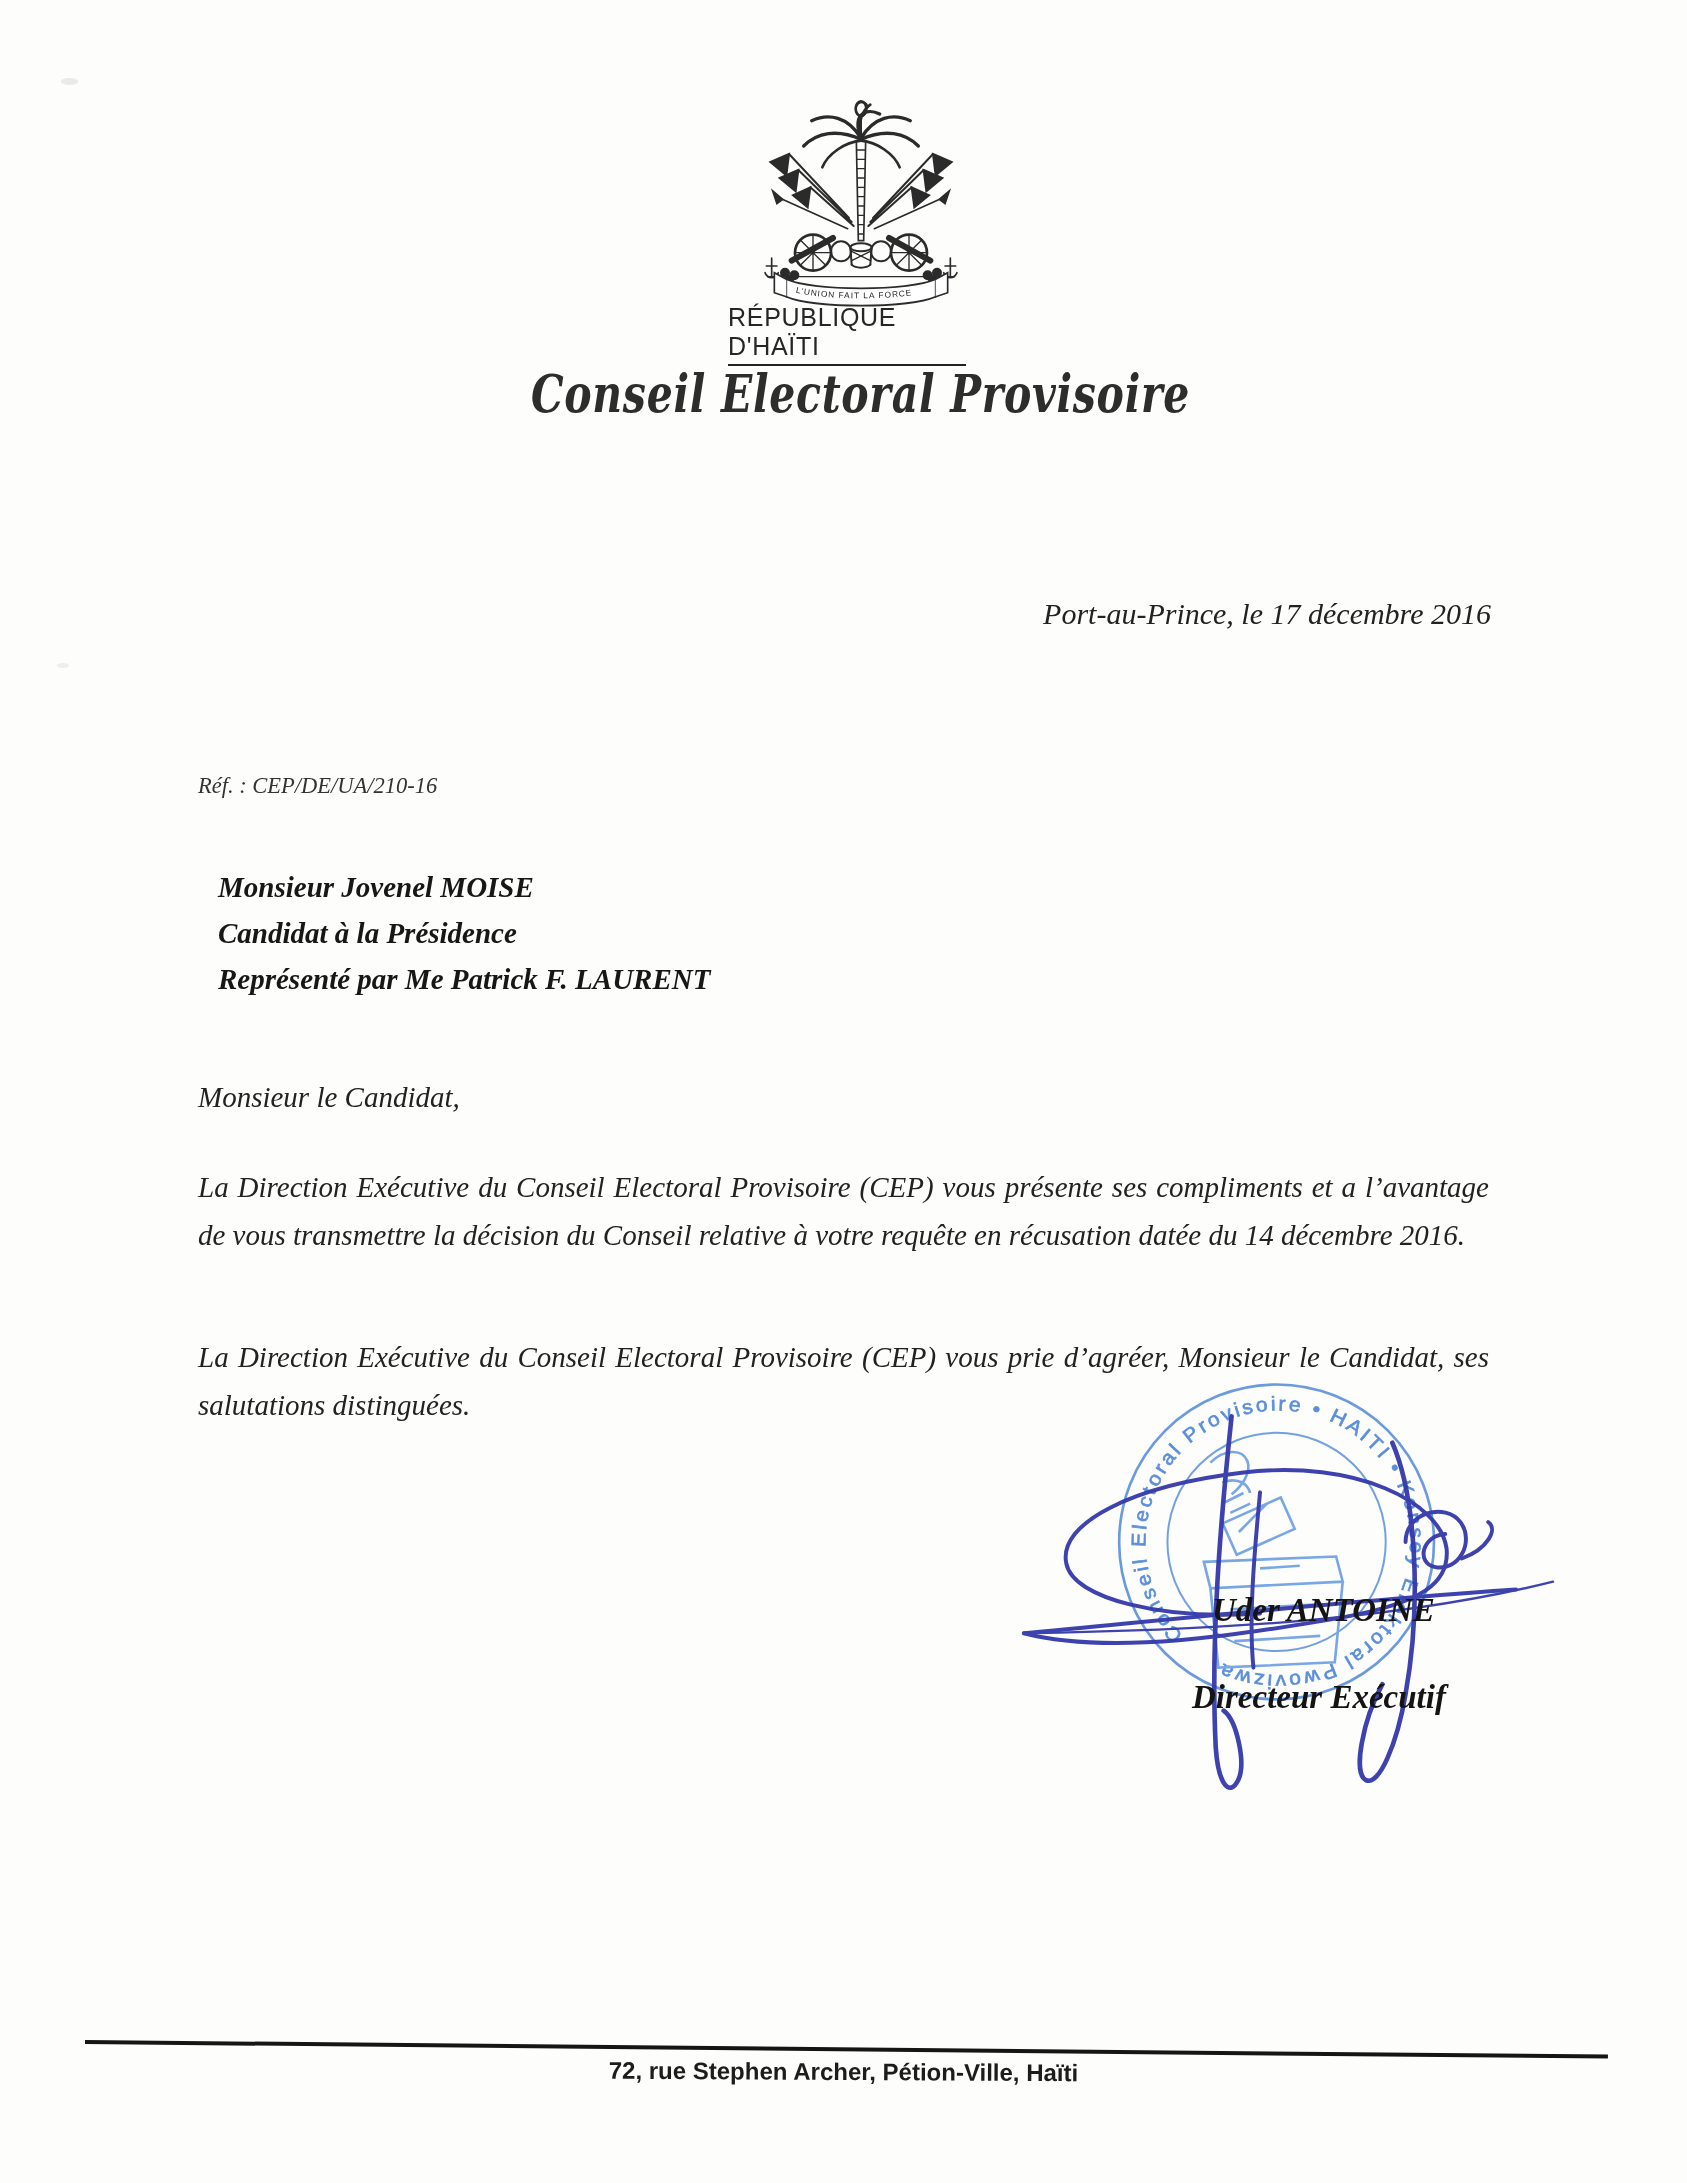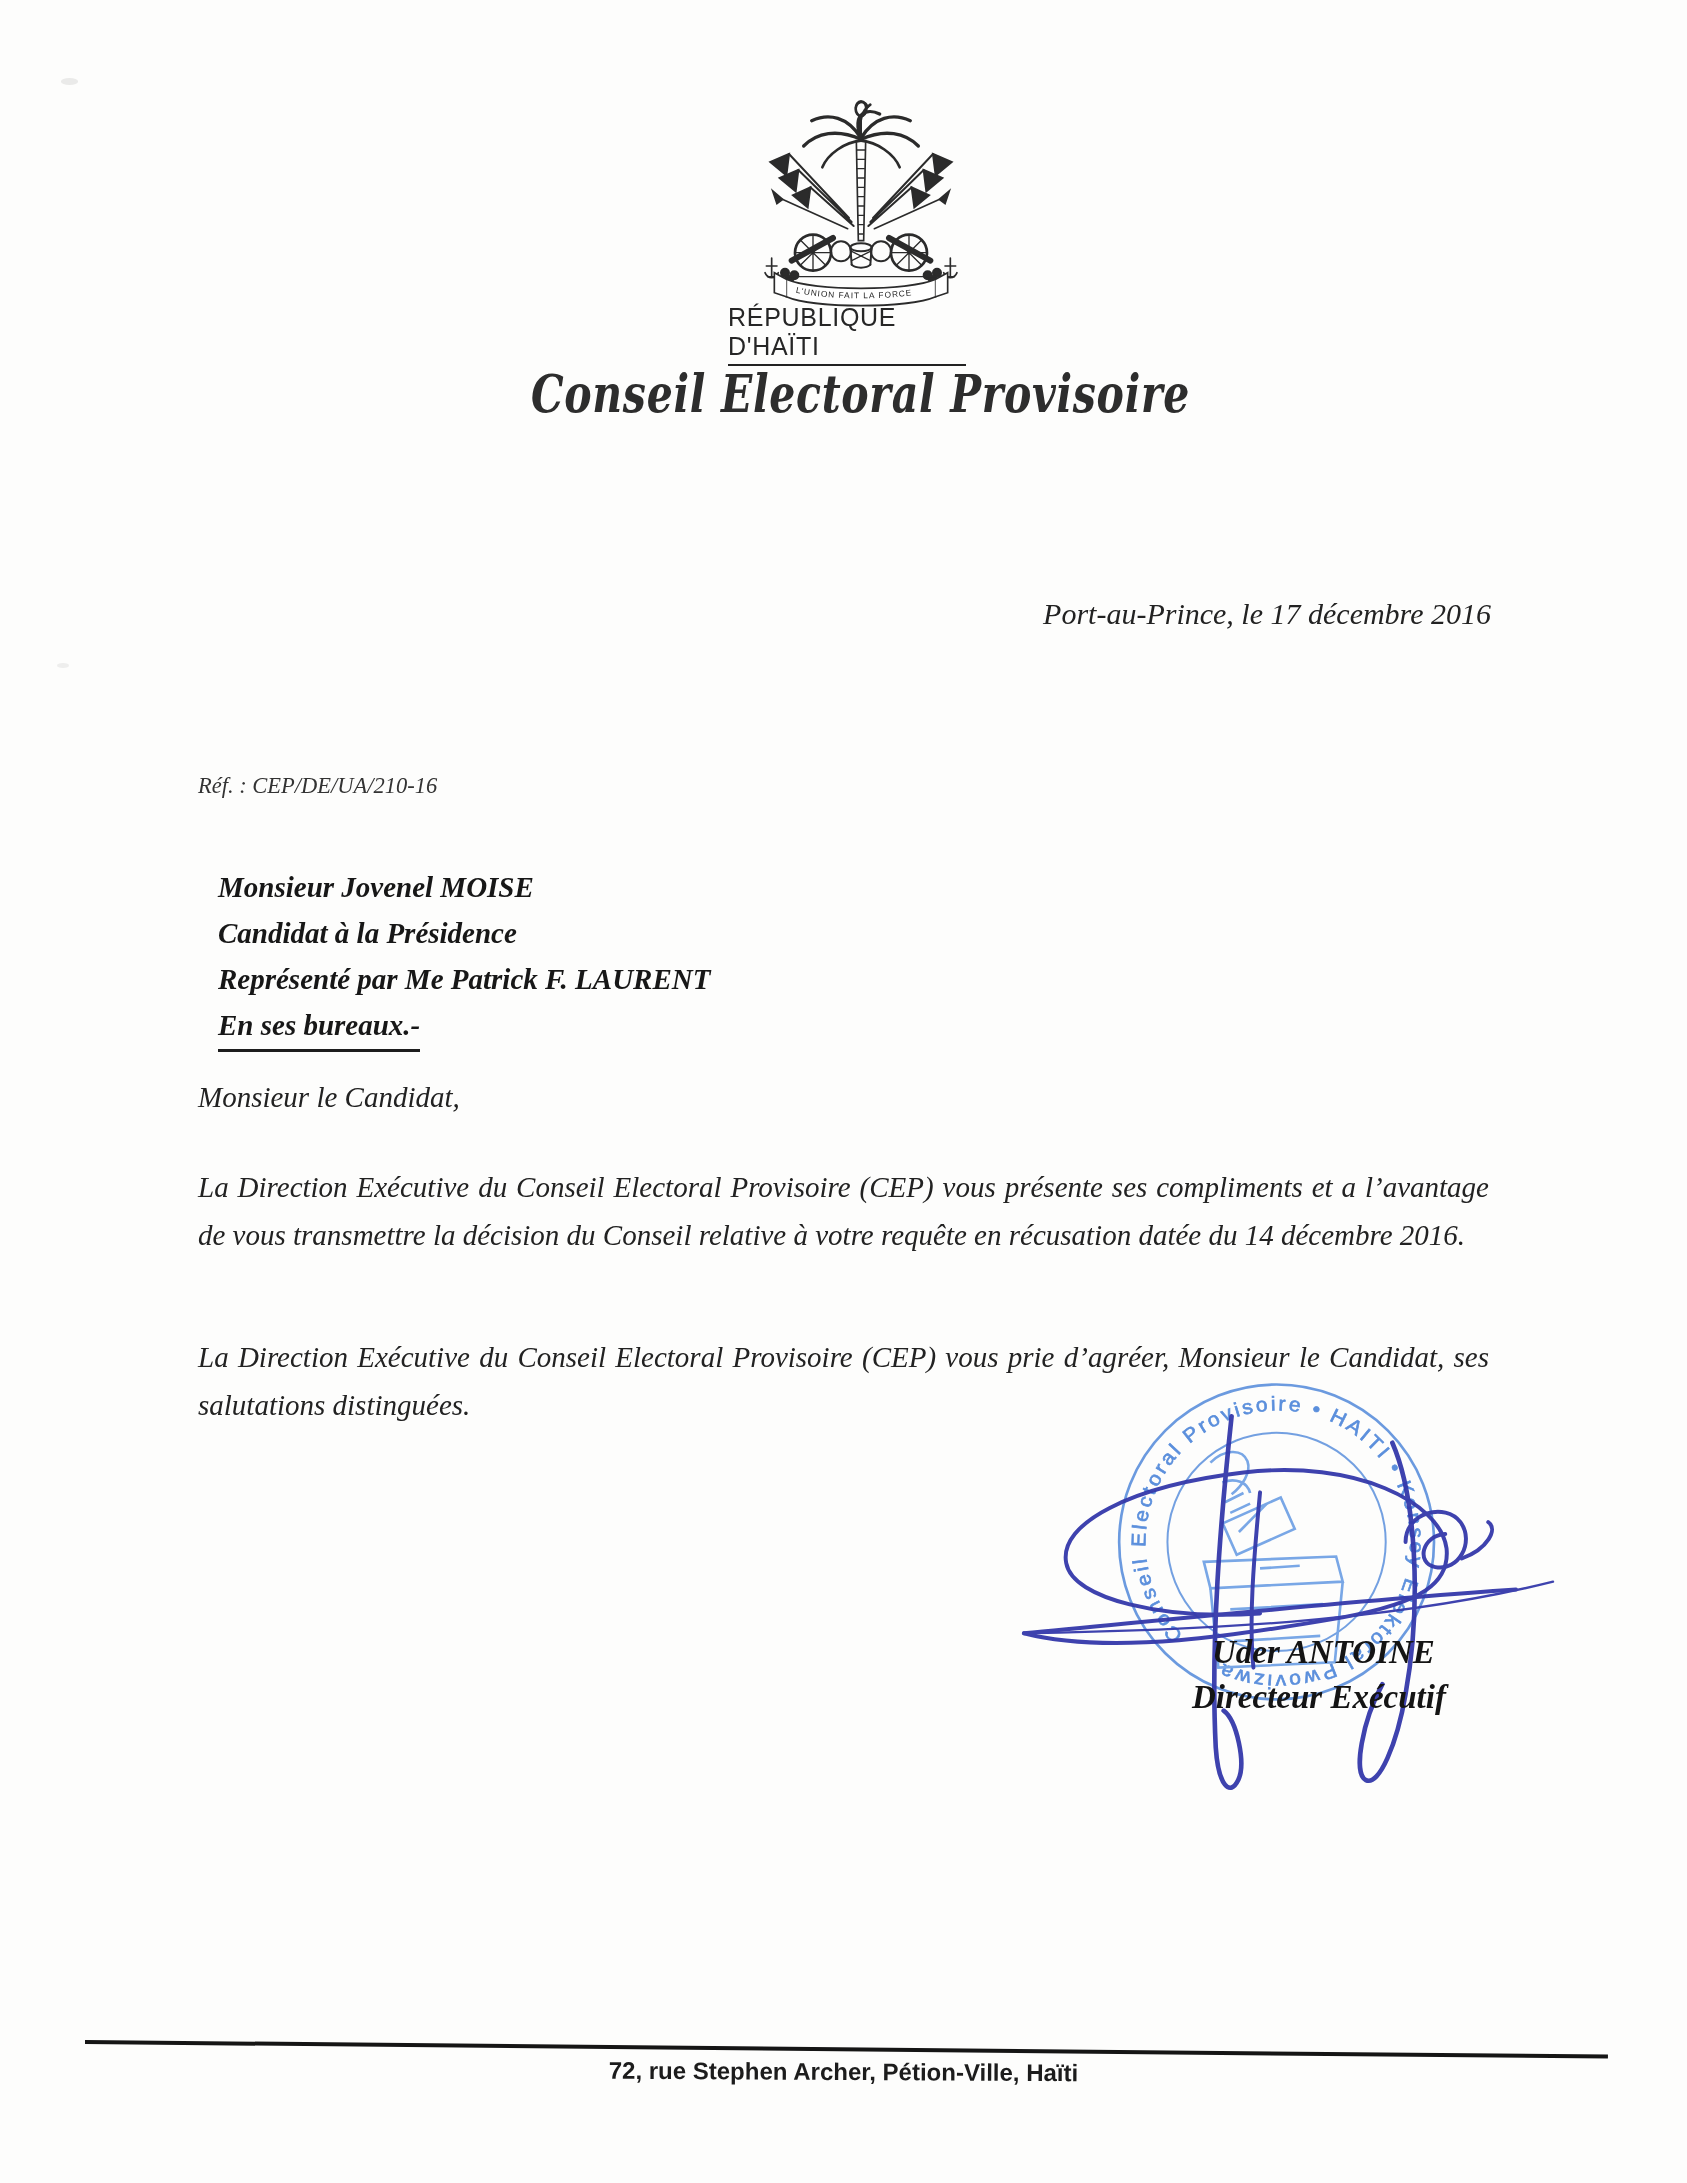--- a/index.html
+++ b/index.html
@@ -55,21 +55,21 @@
   }
   #para1{top:1163px;}
   #para2{top:1325px;margin-top:8px;}
   
   .sig-svg{position:absolute;left:463px;top:1350px;width:1098px;height:503px;}
   .sig-name,.sig-title{
     position:absolute;
     font-size:33px;font-weight:bold;font-style:italic;color:#141414;
     white-space:nowrap;
   }
-  .sig-name{left:1212px;top:1634px;}
+  .sig-name{left:1212px;top:1592px;}
   .sig-title{left:1192px;top:1679px;}
   
   .footer-rule{
     position:absolute;left:85px;top:2040px;width:1523px;height:4px;
     background:#151515;border:0;
     transform:rotate(0.55deg);transform-origin:left center;
   }
   .footer-address{
     position:absolute;left:0;top:2058px;width:1687px;
     text-align:center;
@@ -162,21 +162,20 @@
 </div>
 
 <div class="dateline">Port-au-Prince, le 17 décembre 2016</div>
 
 <div class="refline">Réf. : CEP/DE/UA/210-16</div>
 
 <div class="recipient">
   <div>Monsieur Jovenel MOISE</div>
   <div>Candidat à la Présidence</div>
   <div>Représenté par Me Patrick F. LAURENT</div>
-  <div><span class="ul">En ses bureaux.-</span></div>
 </div>
 
 <div class="salutation">Monsieur le Candidat,</div>
 
 <p class="para" id="para1">La Direction Exécutive du Conseil Electoral Provisoire (CEP) vous présente ses compliments et a l’avantage de vous transmettre la décision du Conseil relative à votre requête en récusation datée du 14 décembre 2016.</p>
 <p class="para" id="para2">La Direction Exécutive du Conseil Electoral Provisoire (CEP) vous prie d’agréer, Monsieur le Candidat, ses salutations distinguées.</p>
 
 <svg class="sig-svg" viewBox="0 0 1660 760">
 
   <g fill="none" stroke="#5b8fdc">

